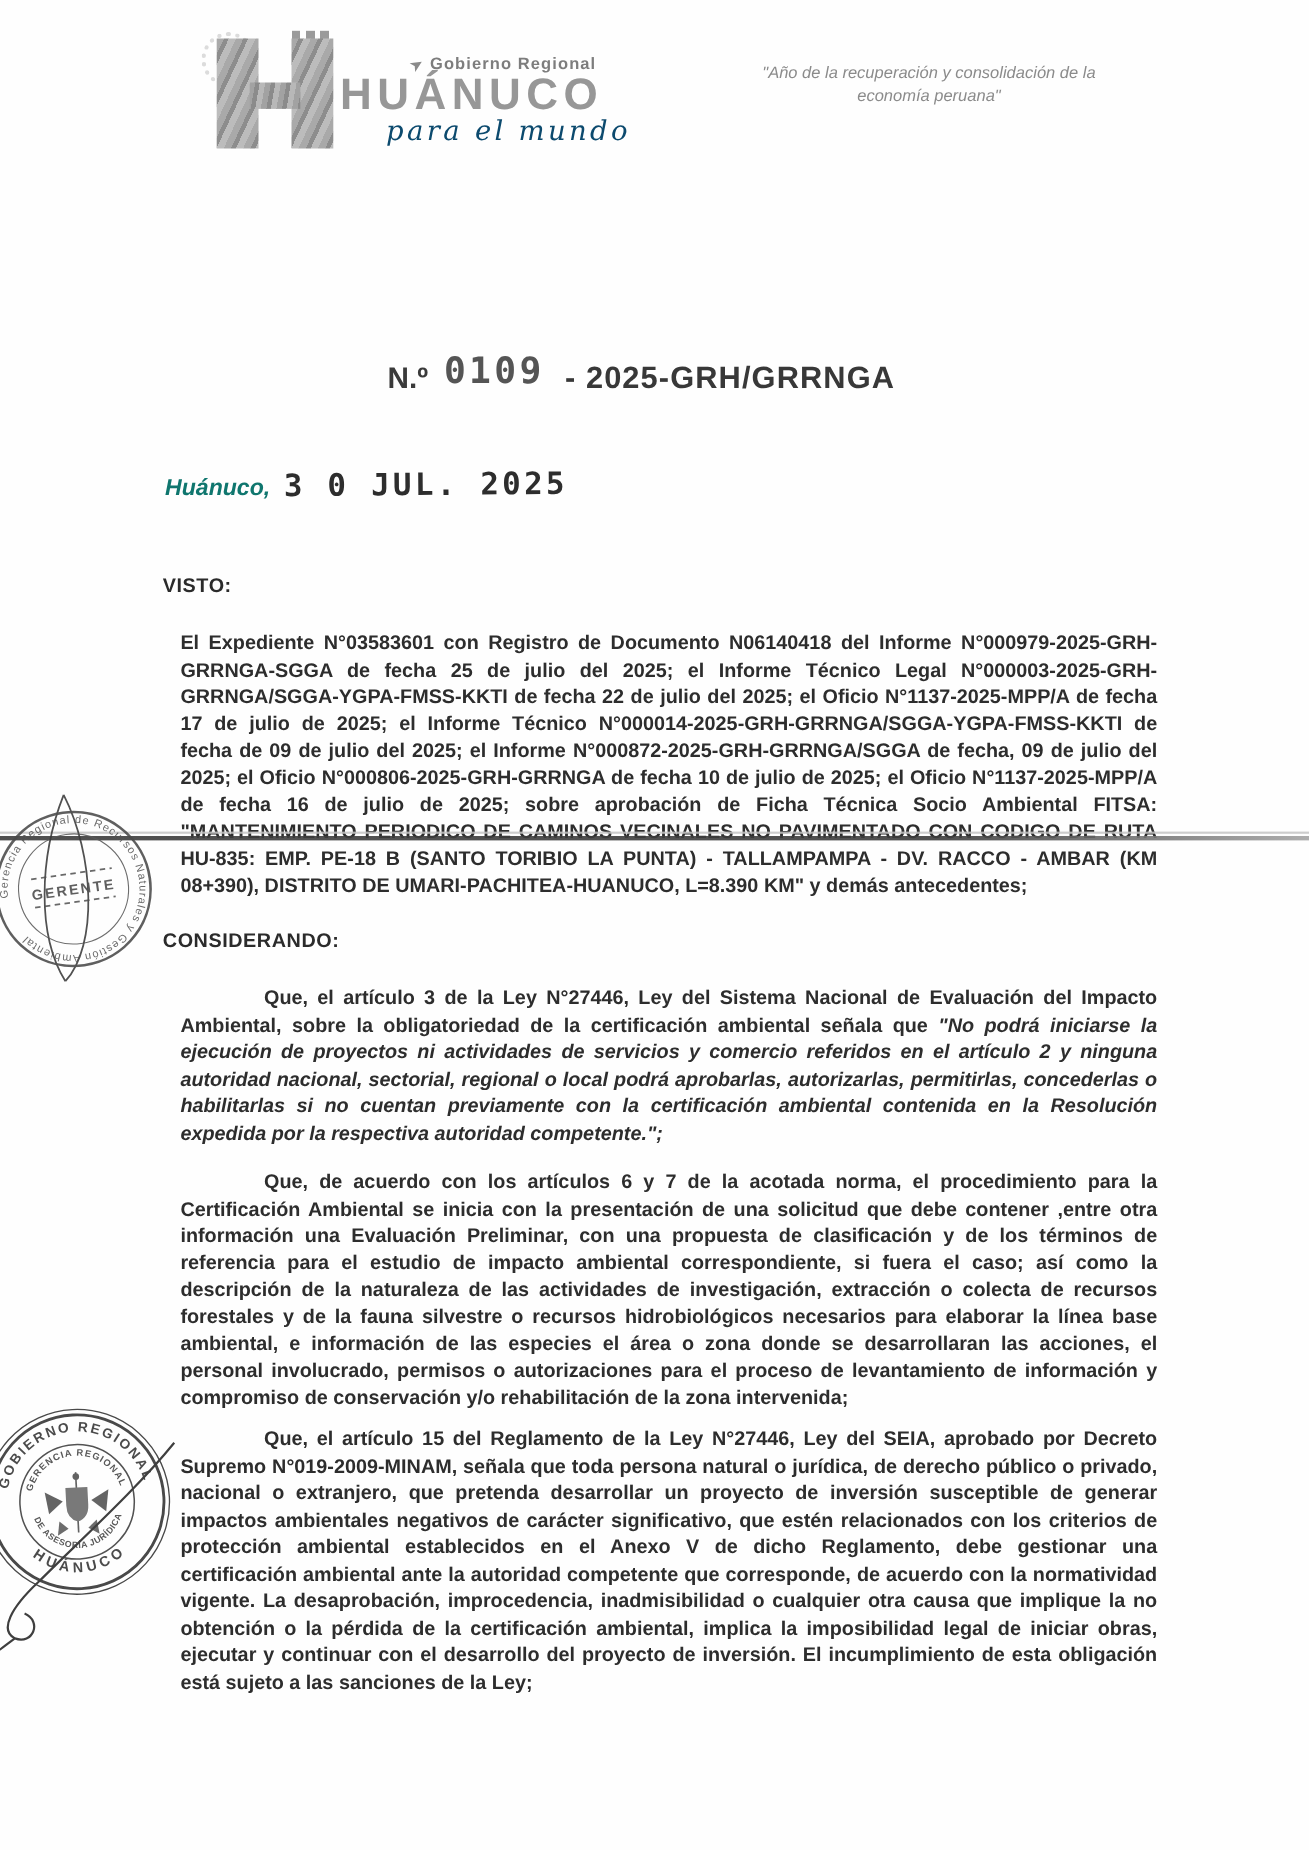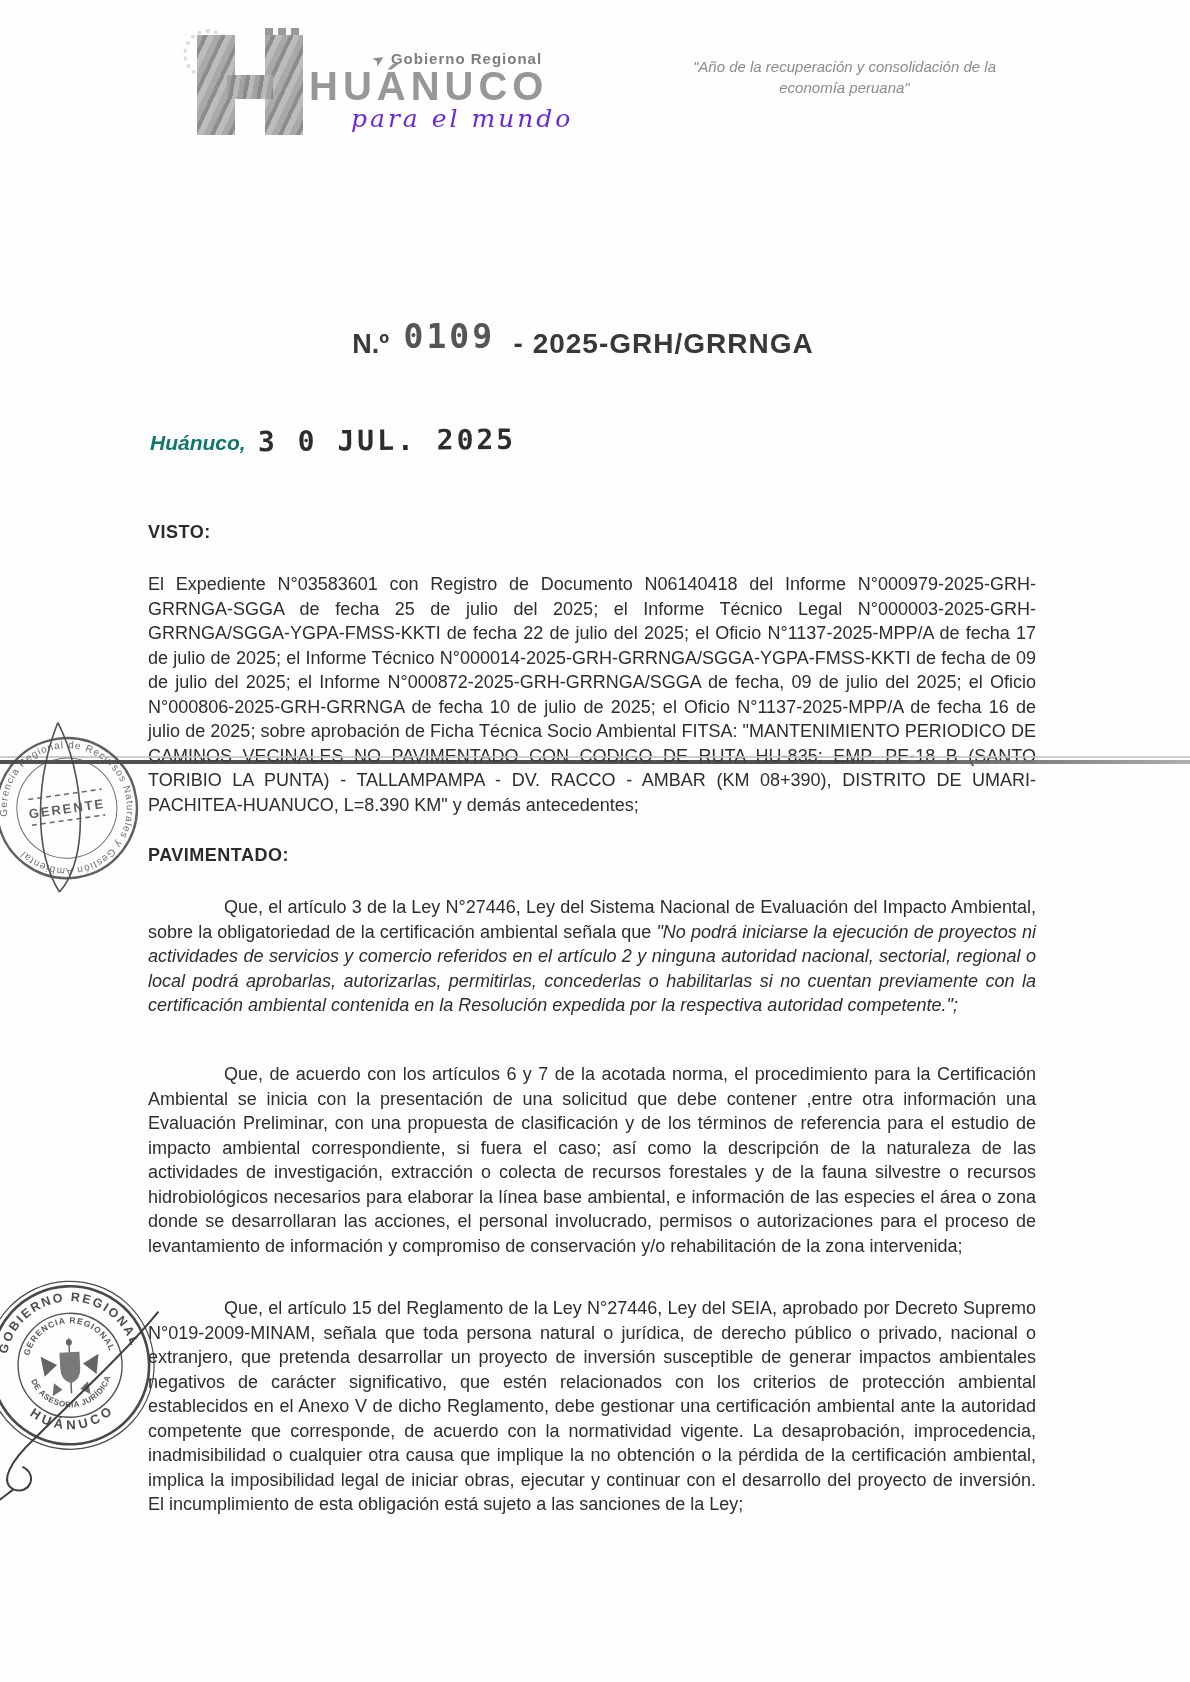--- a/index.html
+++ b/index.html
@@ -16,42 +16,42 @@
   .hmark{position:absolute;left:22px;top:7px;width:106px;height:100px;}
   .hsun{position:absolute;left:-14px;top:-6px;width:42px;height:42px;border-radius:50%;border:4px dotted #dcdcdc;}
   .hbar{position:absolute;width:38px;height:100px;background:repeating-linear-gradient(115deg,#a9a9a9 0 6px,#8d8d8d 6px 10px,#bcbcbc 10px 16px);}
   .hbar.b1{left:0;top:0;}
   .hbar.b2{left:68px;top:0;}
   .hteeth{position:absolute;left:68px;top:-7px;width:38px;height:8px;background:repeating-linear-gradient(90deg,#9a9a9a 0 8px,transparent 8px 13px);}
   .hcross{position:absolute;left:30px;top:40px;width:46px;height:24px;background:repeating-linear-gradient(100deg,#a2a2a2 0 5px,#8b8b8b 5px 9px,#b8b8b8 9px 14px);}
   .gob-line{position:absolute;left:198px;top:22px;font-size:15px;font-weight:bold;color:#7d7d7d;letter-spacing:1px;white-space:nowrap;}
   .bird{display:inline-block;transform:rotate(-32deg);font-size:13px;color:#8a8a8a;margin-right:6px;}
   .huanuco-word{position:absolute;left:134px;top:36px;font-size:40px;font-weight:bold;color:#979797;letter-spacing:5px;white-space:nowrap;}
-  .tagline{position:absolute;left:176px;top:76px;font-family:"DejaVu Serif",serif;font-style:italic;font-size:25px;color:#6d28d9;letter-spacing:3px;white-space:nowrap;}
+  .tagline{position:absolute;left:176px;top:76px;font-family:"DejaVu Serif",serif;font-style:italic;font-size:25px;color:#0c4a6e;letter-spacing:3px;white-space:nowrap;}
   
   .motto{position:absolute;left:672px;top:56px;width:345px;text-align:center;
     font-style:italic;font-size:15px;line-height:21px;color:#8b8b8b;}
   
   .title1{position:absolute;left:0;top:274px;width:1190px;text-align:center;
     font-family:"DejaVu Serif",serif;font-style:italic;font-weight:bold;
     font-size:42px;color:#2f2f2f;letter-spacing:1px;}
   .title2{position:absolute;left:0;top:322px;width:1166px;text-align:center;white-space:nowrap;}
   .num-prefix{font-size:27px;font-weight:bold;color:#3a3a3a;}
   .num-stamp{font-family:"DejaVu Sans Mono",monospace;font-size:33px;font-weight:bold;color:#555;
     position:relative;top:-5px;letter-spacing:3px;margin:0 14px 0 10px;}
   .num-suffix{font-size:28px;font-weight:bold;color:#383838;letter-spacing:1px;}
   
   .dateline{position:absolute;left:150px;top:424px;white-space:nowrap;}
   .place{font-size:21px;font-weight:bold;font-style:italic;color:#0f766e;}
   .date-stamp{font-family:"DejaVu Sans Mono",monospace;font-size:28px;font-weight:bold;color:#2d2d2d;
     letter-spacing:3px;margin-left:8px;transform:rotate(-0.5deg);display:inline-block;}
   
   .h-bold{position:absolute;left:148px;font-size:18px;font-weight:bold;color:#2b2b2b;letter-spacing:0.5px;}
-  .para{position:absolute;left:148px;width:888px;font-size:18px;line-height:24.5px;
-    text-align:justify;color:#2d2d2d;}
+  .para{position:absolute;left:164px;width:888px;font-size:18px;line-height:24.5px;
+    text-align:justify;color:#2d2d2d;font-weight:bold;}
   .para.indent{text-indent:76px;}
   .q-italic{font-style:italic;}
   
   .scanline-light{position:absolute;left:0;top:756px;width:1190px;height:2px;background:#c4c4c4;opacity:.85;}
   .scanline-dark{position:absolute;left:0;top:760px;width:1190px;height:4px;
     background:linear-gradient(90deg,#3d3d3d 0 72%,#7e7e7e 90%,#a5a5a5 100%);opacity:.9;}
   
   .stamp1{position:absolute;left:-18px;top:720px;width:172px;height:178px;transform:rotate(-8deg);opacity:.88;}
   .stamp2{position:absolute;left:-24px;top:1260px;width:200px;height:245px;transform:rotate(-3deg);opacity:.92;}
   svg text{font-family:"Liberation Sans",sans-serif;}
@@ -86,21 +86,21 @@
     <span class="place">Huánuco,</span>
     <span class="date-stamp">3 0 JUL. 2025</span>
   </div>
 
   <div class="h-bold" style="top:522px;">VISTO:</div>
   <div class="para" style="top:572px;">El Expediente N°03583601 con Registro de Documento N06140418 del Informe N°000979-2025-GRH-GRRNGA-SGGA de fecha 25 de julio del 2025; el Informe Técnico Legal N°000003-2025-GRH-GRRNGA/SGGA-YGPA-FMSS-KKTI de fecha 22 de julio del 2025; el Oficio N°1137-2025-MPP/A de fecha 17 de julio de 2025; el Informe Técnico N°000014-2025-GRH-GRRNGA/SGGA-YGPA-FMSS-KKTI de fecha de 09 de julio del 2025; el Informe N°000872-2025-GRH-GRRNGA/SGGA de fecha, 09 de julio del 2025; el Oficio N°000806-2025-GRH-GRRNGA de fecha 10 de julio de 2025; el Oficio N°1137-2025-MPP/A de fecha 16 de julio de 2025; sobre aprobación de Ficha Técnica Socio Ambiental FITSA: "MANTENIMIENTO PERIODICO DE CAMINOS VECINALES NO PAVIMENTADO CON CODIGO DE RUTA HU-835: EMP. PE-18 B (SANTO TORIBIO LA PUNTA) - TALLAMPAMPA - DV. RACCO - AMBAR (KM 08+390), DISTRITO DE UMARI-PACHITEA-HUANUCO, L=8.390 KM" y demás antecedentes;</div>
 
   <div class="scanline-light"></div>
   <div class="scanline-dark"></div>
 
-  <div class="h-bold" style="top:845px;">PAVIMENTADO:</div>
+  <div class="h-bold" style="top:845px;">CONSIDERANDO:</div>
 
   <div class="para indent" style="top:895px;">
     <span>Que, el artículo 3 de la Ley N°27446, Ley del Sistema Nacional de Evaluación del Impacto Ambiental, sobre la obligatoriedad de la certificación ambiental señala que </span><span class="q-italic">"No podrá iniciarse la ejecución de proyectos ni actividades de servicios y comercio referidos en el artículo 2 y ninguna autoridad nacional, sectorial, regional o local podrá aprobarlas, autorizarlas, permitirlas, concederlas o habilitarlas si no cuentan previamente con la certificación ambiental contenida en la Resolución expedida por la respectiva autoridad competente.";</span>
   </div>
 
   <div class="para indent" style="top:1062px;">Que, de acuerdo con los artículos 6 y 7 de la acotada norma, el procedimiento para la Certificación Ambiental se inicia con la presentación de una solicitud que debe contener ,entre otra información una Evaluación Preliminar, con una propuesta de clasificación y de los términos de referencia para el estudio de impacto ambiental correspondiente, si fuera el caso; así como la descripción de la naturaleza de las actividades de investigación, extracción o colecta de recursos forestales y de la fauna silvestre o recursos hidrobiológicos necesarios para elaborar la línea base ambiental, e información de las especies el área o zona donde se desarrollaran las acciones, el personal involucrado, permisos o autorizaciones para el proceso de levantamiento de información y compromiso de conservación y/o rehabilitación de la zona intervenida;</div>
 
   <div class="para indent" style="top:1296px;">Que, el artículo 15 del Reglamento de la Ley N°27446, Ley del SEIA, aprobado por Decreto Supremo N°019-2009-MINAM, señala que toda persona natural o jurídica, de derecho público o privado, nacional o extranjero, que pretenda desarrollar un proyecto de inversión susceptible de generar impactos ambientales negativos de carácter significativo, que estén relacionados con los criterios de protección ambiental establecidos en el Anexo V de dicho Reglamento, debe gestionar una certificación ambiental ante la autoridad competente que corresponde, de acuerdo con la normatividad vigente. La desaprobación, improcedencia, inadmisibilidad o cualquier otra causa que implique la no obtención o la pérdida de la certificación ambiental, implica la imposibilidad legal de iniciar obras, ejecutar y continuar con el desarrollo del proyecto de inversión. El incumplimiento de esta obligación está sujeto a las sanciones de la Ley;</div>
 
   <div class="stamp1">

